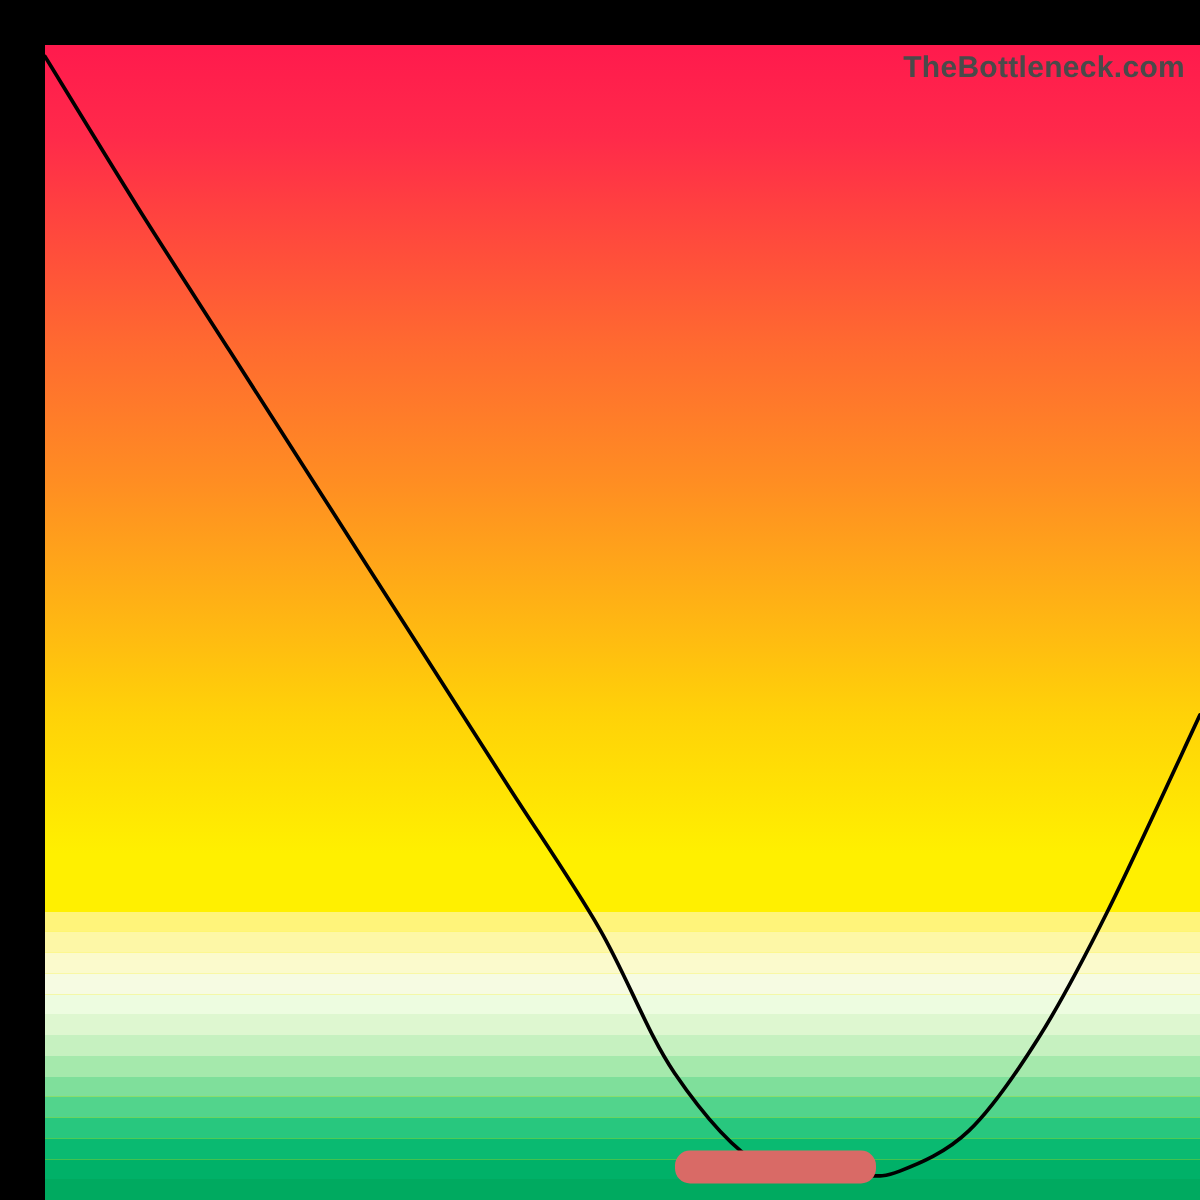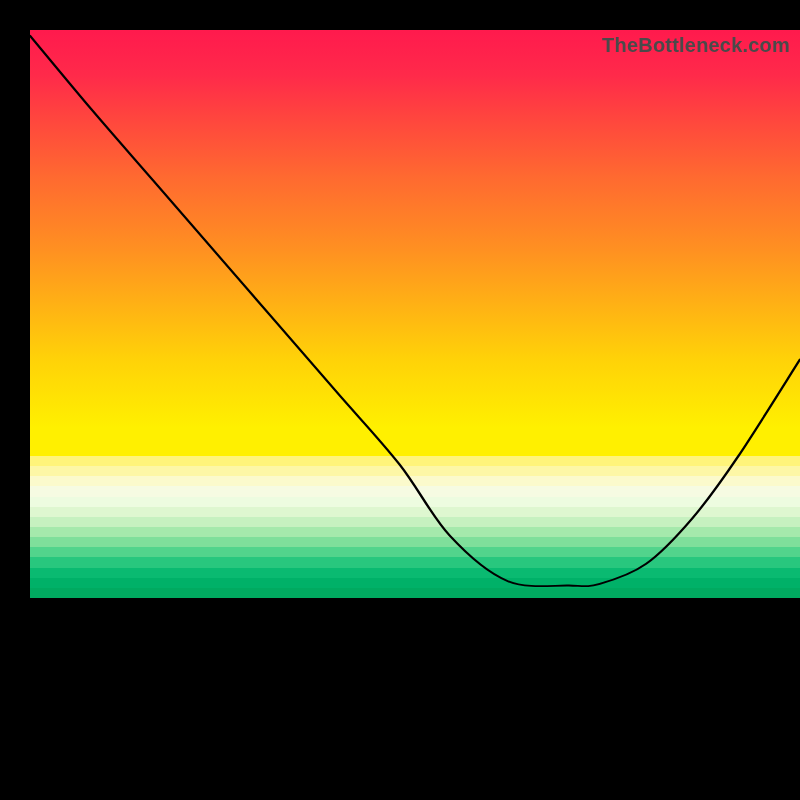--- a/index.html
+++ b/index.html
@@ -20,21 +20,21 @@
     height: 800px;
     box-sizing: border-box;
     border: 15px solid #000;
   }
 
   .plot {
     position: absolute;
     left: 15px;
     top: 15px;
     width: 770px;
-    height: 568px;
+    height: 770px;
     overflow: hidden;
     text-align: right;
   }
 
   .gradient {
     position: absolute;
     inset: 0;
     
     background:
       linear-gradient(to bottom,

